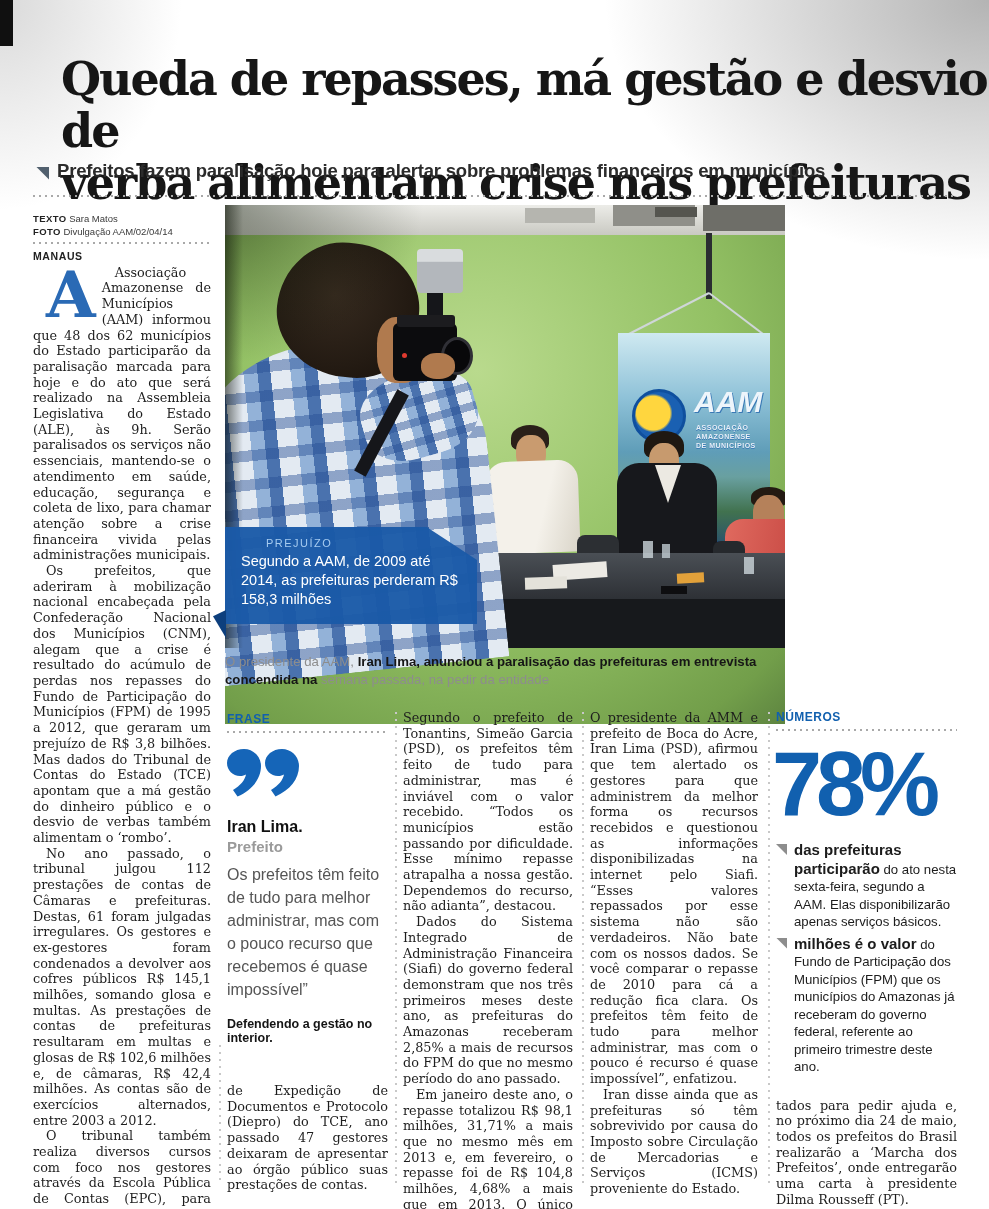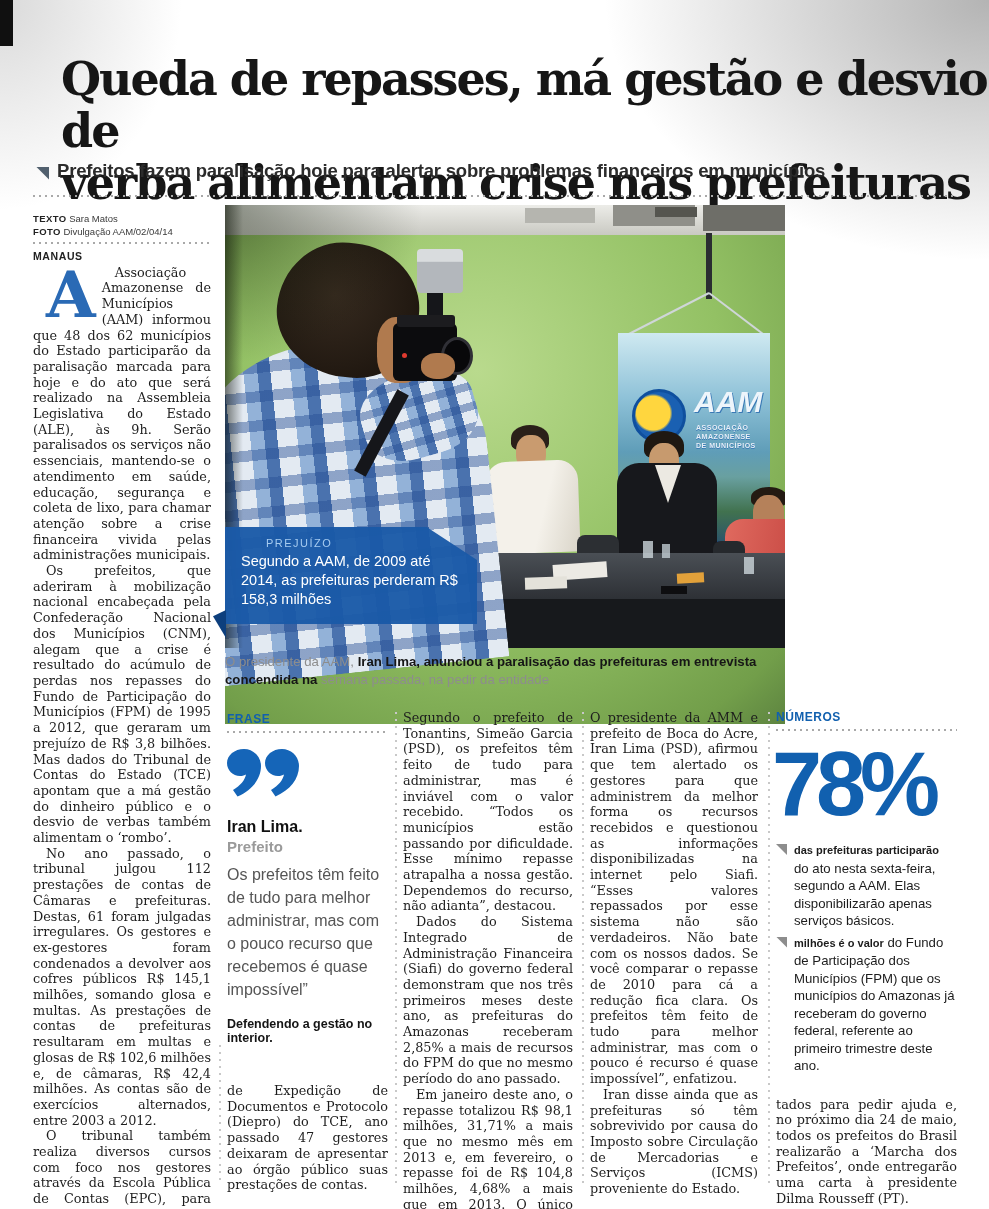--- a/index.html
+++ b/index.html
@@ -54,21 +54,21 @@
   .frase-foot{font-family:"Liberation Sans",sans-serif;font-weight:bold;font-size:12.5px;color:#141414;margin-top:16px;}
   .col2 .cont{margin-top:38px;}
 
   
   .stat-val{font-family:"Liberation Sans",sans-serif;font-weight:bold;color:#1160af;}
   .v78{font-size:90px;line-height:86px;letter-spacing:-6px;margin:10px 0 14px -4px;}
   .v238{font-size:39px;line-height:42px;letter-spacing:-1px;margin:18px 0 4px 0;}
   .stat-row{display:flex;margin-top:4px;}
   .stat-row .tri{width:11px;height:11px;background:#8d8d8d;margin:3px 7px 0 0;}
   .stat-text{font-family:"Liberation Sans",sans-serif;font-size:13.2px;line-height:17.5px;color:#1c1c1c;}
-  .stat-text b{font-size:11px;}
+  .stat-text b{font-size:15px;}
   .col5 .cont{margin-top:22px;}
 
   
   .photo{position:absolute;left:225px;top:205px;width:560px;height:519px;overflow:hidden;
     background:radial-gradient(circle at 45% 32%, #b9da8d, #93c164 52%, #729e4a 88%, #5d8440 100%);}
   .ceiling{position:absolute;left:0;top:0;width:560px;height:30px;background:linear-gradient(#ecece8,#c9c9c2);}
   .vent1{position:absolute;left:300px;top:3px;width:70px;height:15px;background:#b5b5af;}
   .vent2{position:absolute;left:388px;top:0;width:82px;height:21px;background:#8f8f89;}
   .vent3{position:absolute;left:478px;top:0;width:82px;height:26px;background:#6e6e68;}
   .vent4{position:absolute;left:430px;top:2px;width:42px;height:10px;background:#55554f;}

